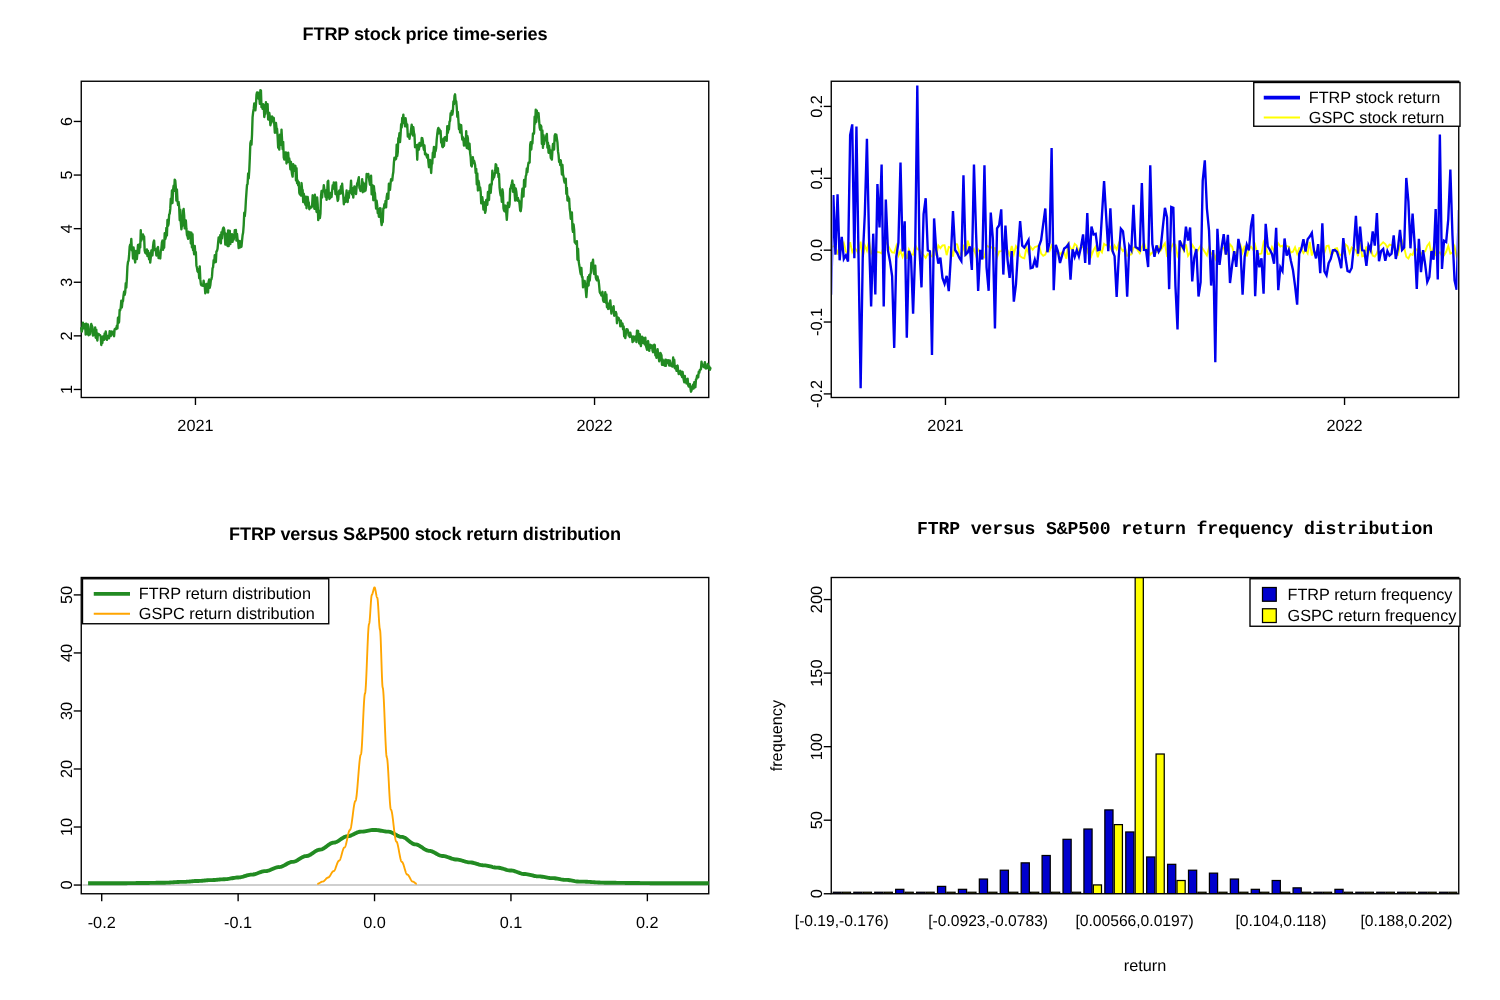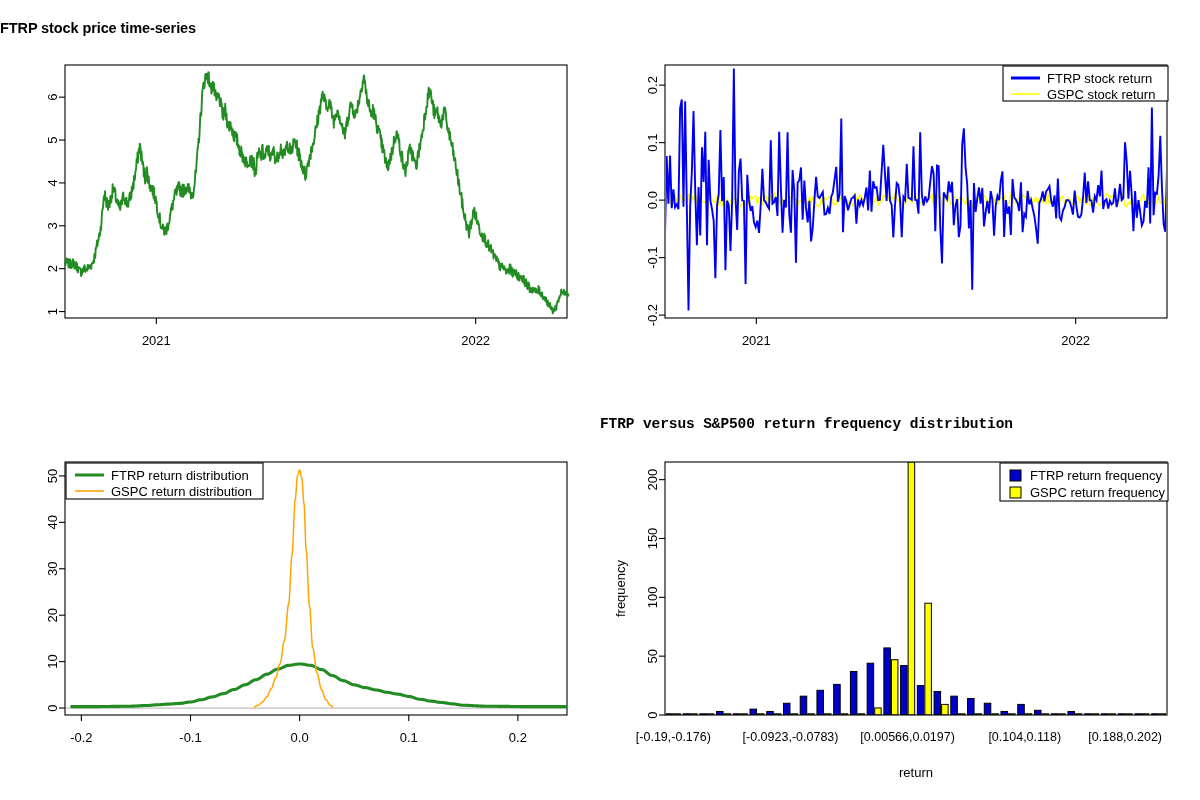--- a/index.html
+++ b/index.html
@@ -1,21 +1,21 @@
 <!DOCTYPE html>
 <html><head>
 <meta charset="utf-8">
 <style>
   html,body{margin:0;padding:0;background:#ffffff;}
   body{width:1200px;height:800px;overflow:hidden;
        font-family:"Liberation Sans", sans-serif;color:#000;}
   #sheet{position:relative;width:1200px;height:800px;}
   .panel{position:absolute;width:600px;height:400px;}
-  .ptitle{position:absolute;left:0;top:0;width:600px;text-align:left;
-          font-size:14.5px;font-weight:bold;letter-spacing:-0.1px;}
+  .ptitle{position:absolute;left:0;top:0;width:600px;text-align:center;
+          font-size:14.5px;font-weight:bold;letter-spacing:-0.1px;padding-left:40px;}
   svg{display:block;}
 </style>
 </head>
 <body>
 
 <div id="sheet">
 
   <div class="panel" style="left:0;top:0;">
     <div class="ptitle" style="top:20px;">FTRP stock price time-series</div>
     <svg id="svg-tl" width="600" height="400">
@@ -70,20 +70,21 @@
           <rect x="403" y="66" width="165" height="35" fill="#fff" stroke="#000" stroke-width="1.1"></rect>
           <line x1="411" y1="78" x2="440" y2="78" stroke="#0000EE" stroke-width="3"></line>
           <text x="447" y="82.5" font-size="13" font-family="&quot;Liberation Sans&quot;, sans-serif" fill="#000">FTRP stock return</text>
           <line x1="411" y1="94" x2="440" y2="94" stroke="#FFFF00" stroke-width="1.6"></line>
           <text x="447" y="98.5" font-size="13" font-family="&quot;Liberation Sans&quot;, sans-serif" fill="#000">GSPC stock return</text>
         </g>
       </svg>
   </div>
 
   <div class="panel" style="left:0;top:400px;">
+    <div class="ptitle" style="top:20px;">FTRP versus S&amp;P500 stock return distribution</div>
     <svg id="svg-bl" width="600" height="400">
         <rect x="65" y="62" width="502" height="253" fill="none" stroke="#000" stroke-width="1.1"></rect>
         <line x1="66" y1="308.0366972477064" x2="566" y2="308.0366972477064" stroke="#bfbfbf" stroke-width="1.2"></line>
         <line x1="59" y1="308.0366972477064" x2="65" y2="308.0366972477064" stroke="#000" stroke-width="1.1"></line>
         <text x="54" y="308.0366972477064" font-size="13" font-family="&quot;Liberation Sans&quot;, sans-serif" fill="#000" text-anchor="middle" dominant-baseline="middle" transform="rotate(-90 54 308.0366972477064)">0</text>
         <line x1="59" y1="261.61467889908255" x2="65" y2="261.61467889908255" stroke="#000" stroke-width="1.1"></line>
         <text x="54" y="261.61467889908255" font-size="13" font-family="&quot;Liberation Sans&quot;, sans-serif" fill="#000" text-anchor="middle" dominant-baseline="middle" transform="rotate(-90 54 261.61467889908255)">10</text>
         <line x1="59" y1="215.1926605504587" x2="65" y2="215.1926605504587" stroke="#000" stroke-width="1.1"></line>
         <text x="54" y="215.1926605504587" font-size="13" font-family="&quot;Liberation Sans&quot;, sans-serif" fill="#000" text-anchor="middle" dominant-baseline="middle" transform="rotate(-90 54 215.1926605504587)">20</text>
         <line x1="59" y1="168.77064220183487" x2="65" y2="168.77064220183487" stroke="#000" stroke-width="1.1"></line>

